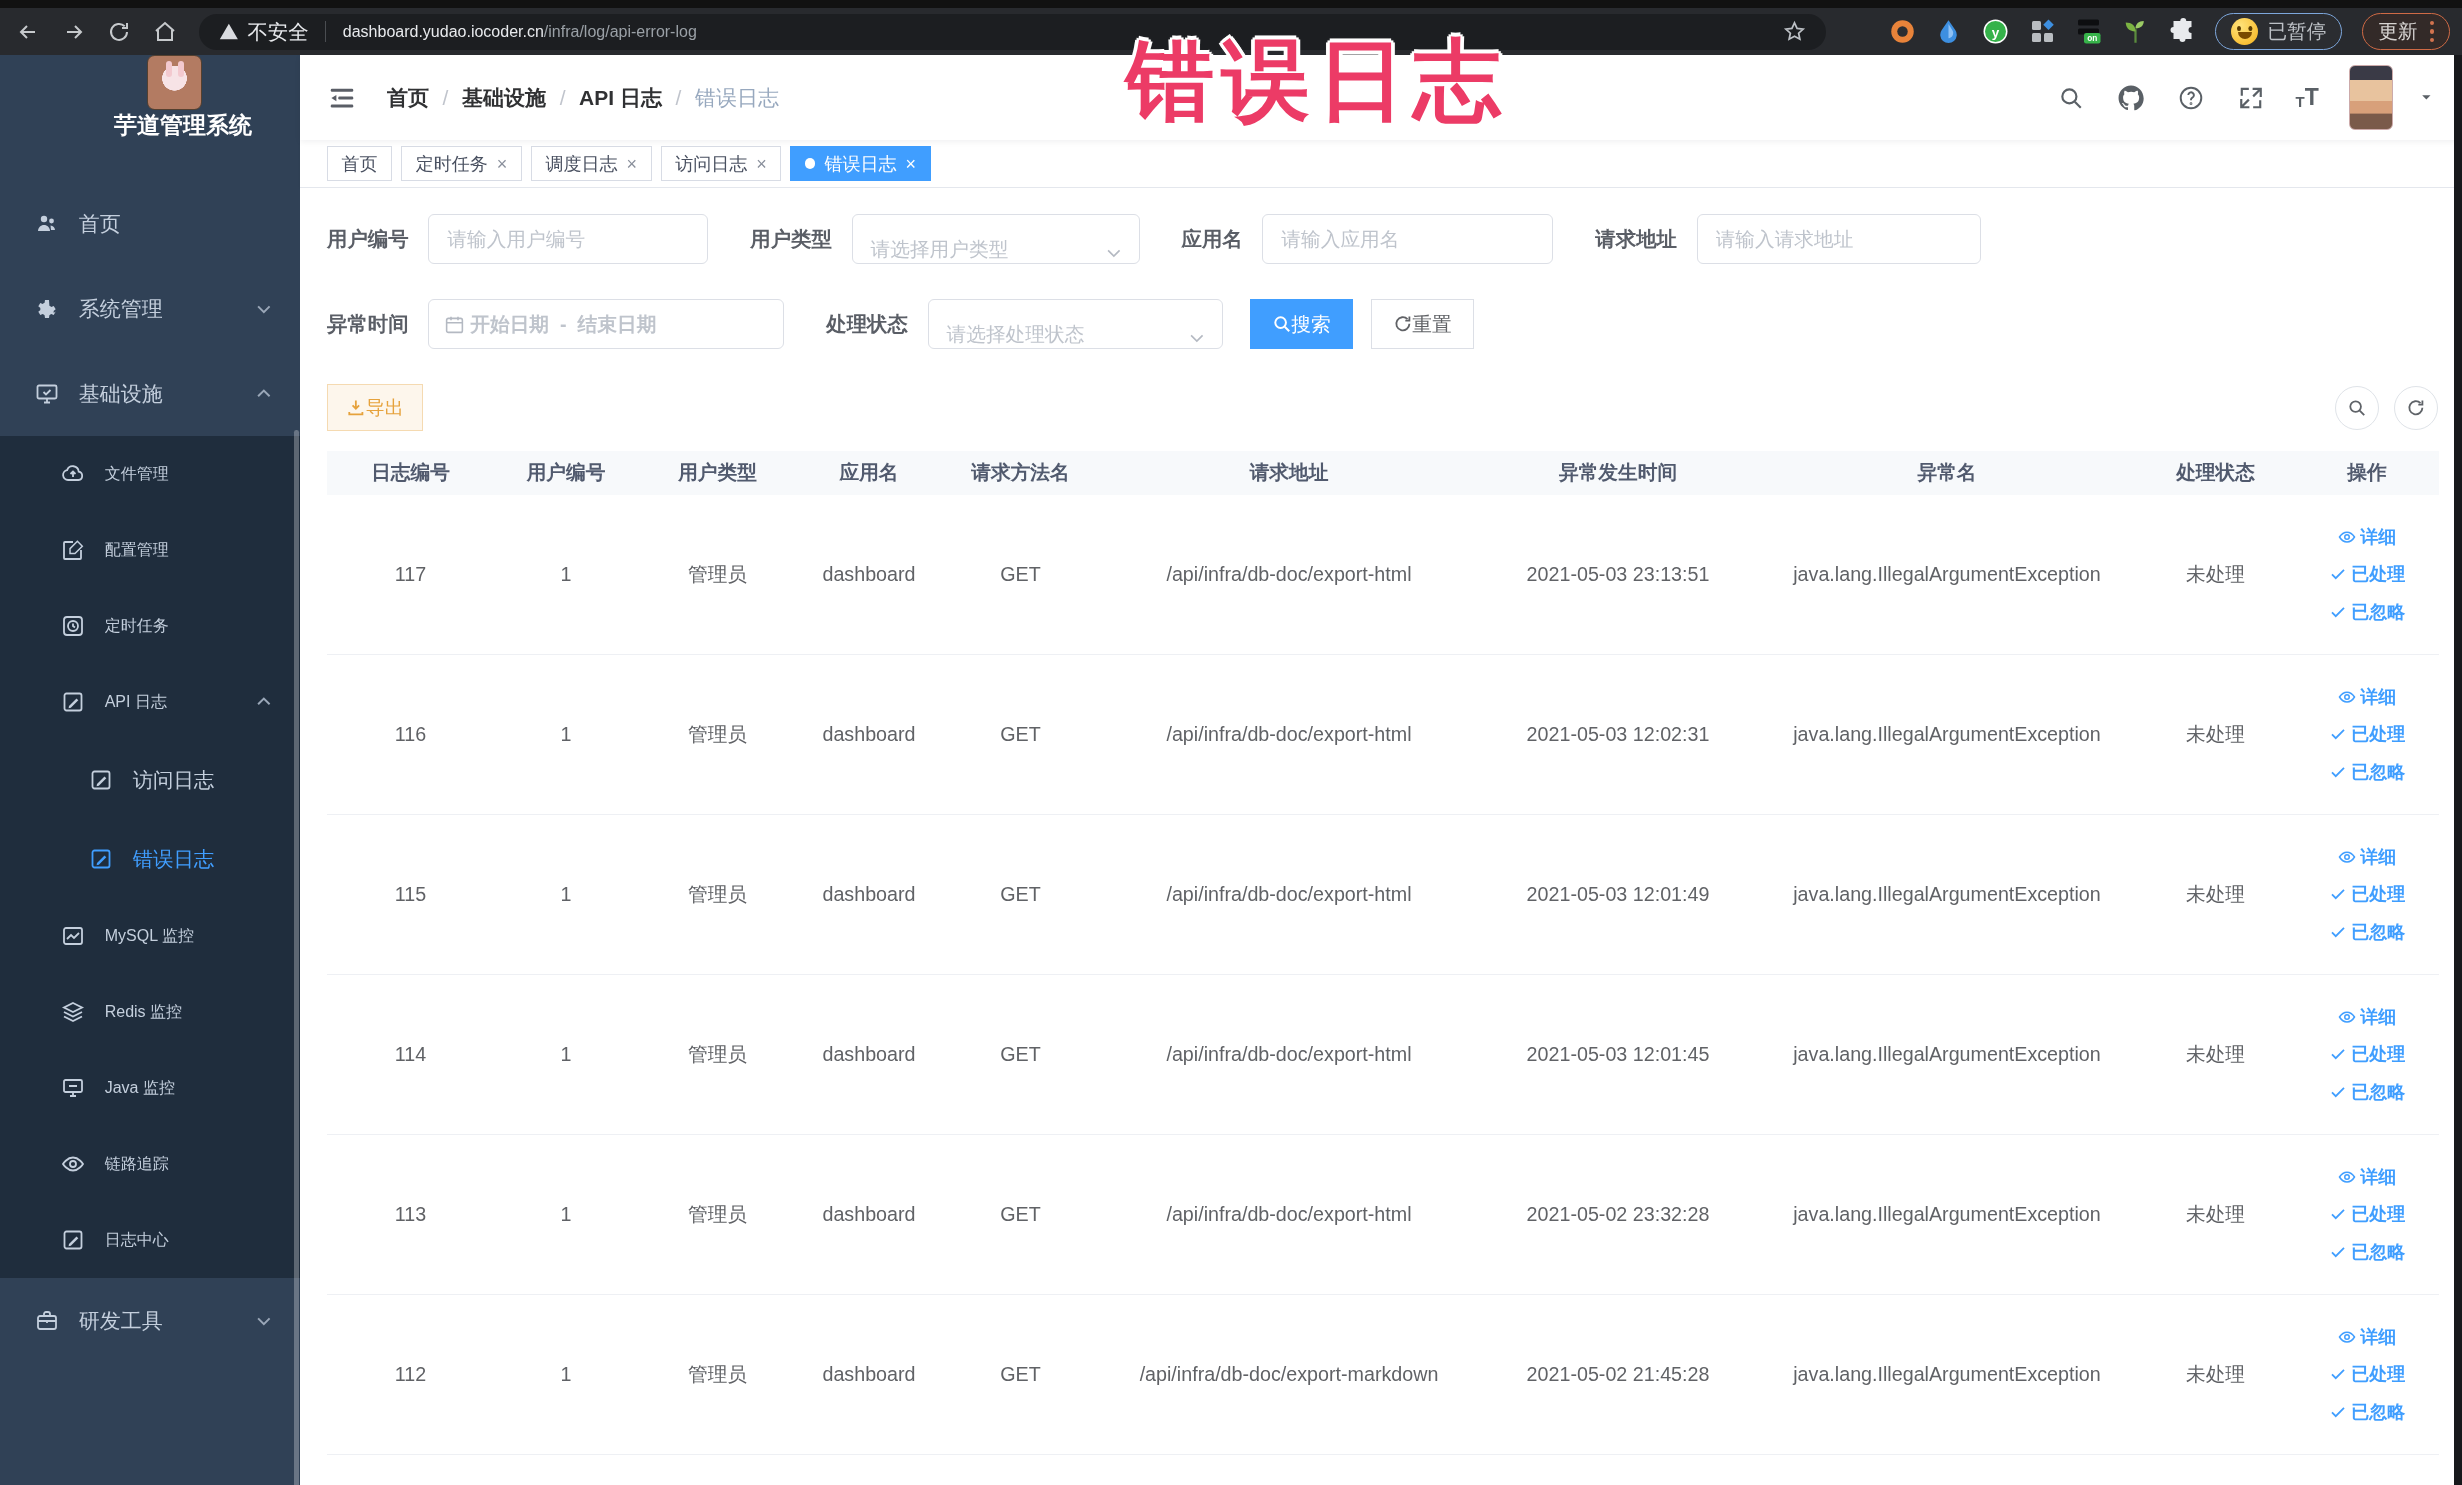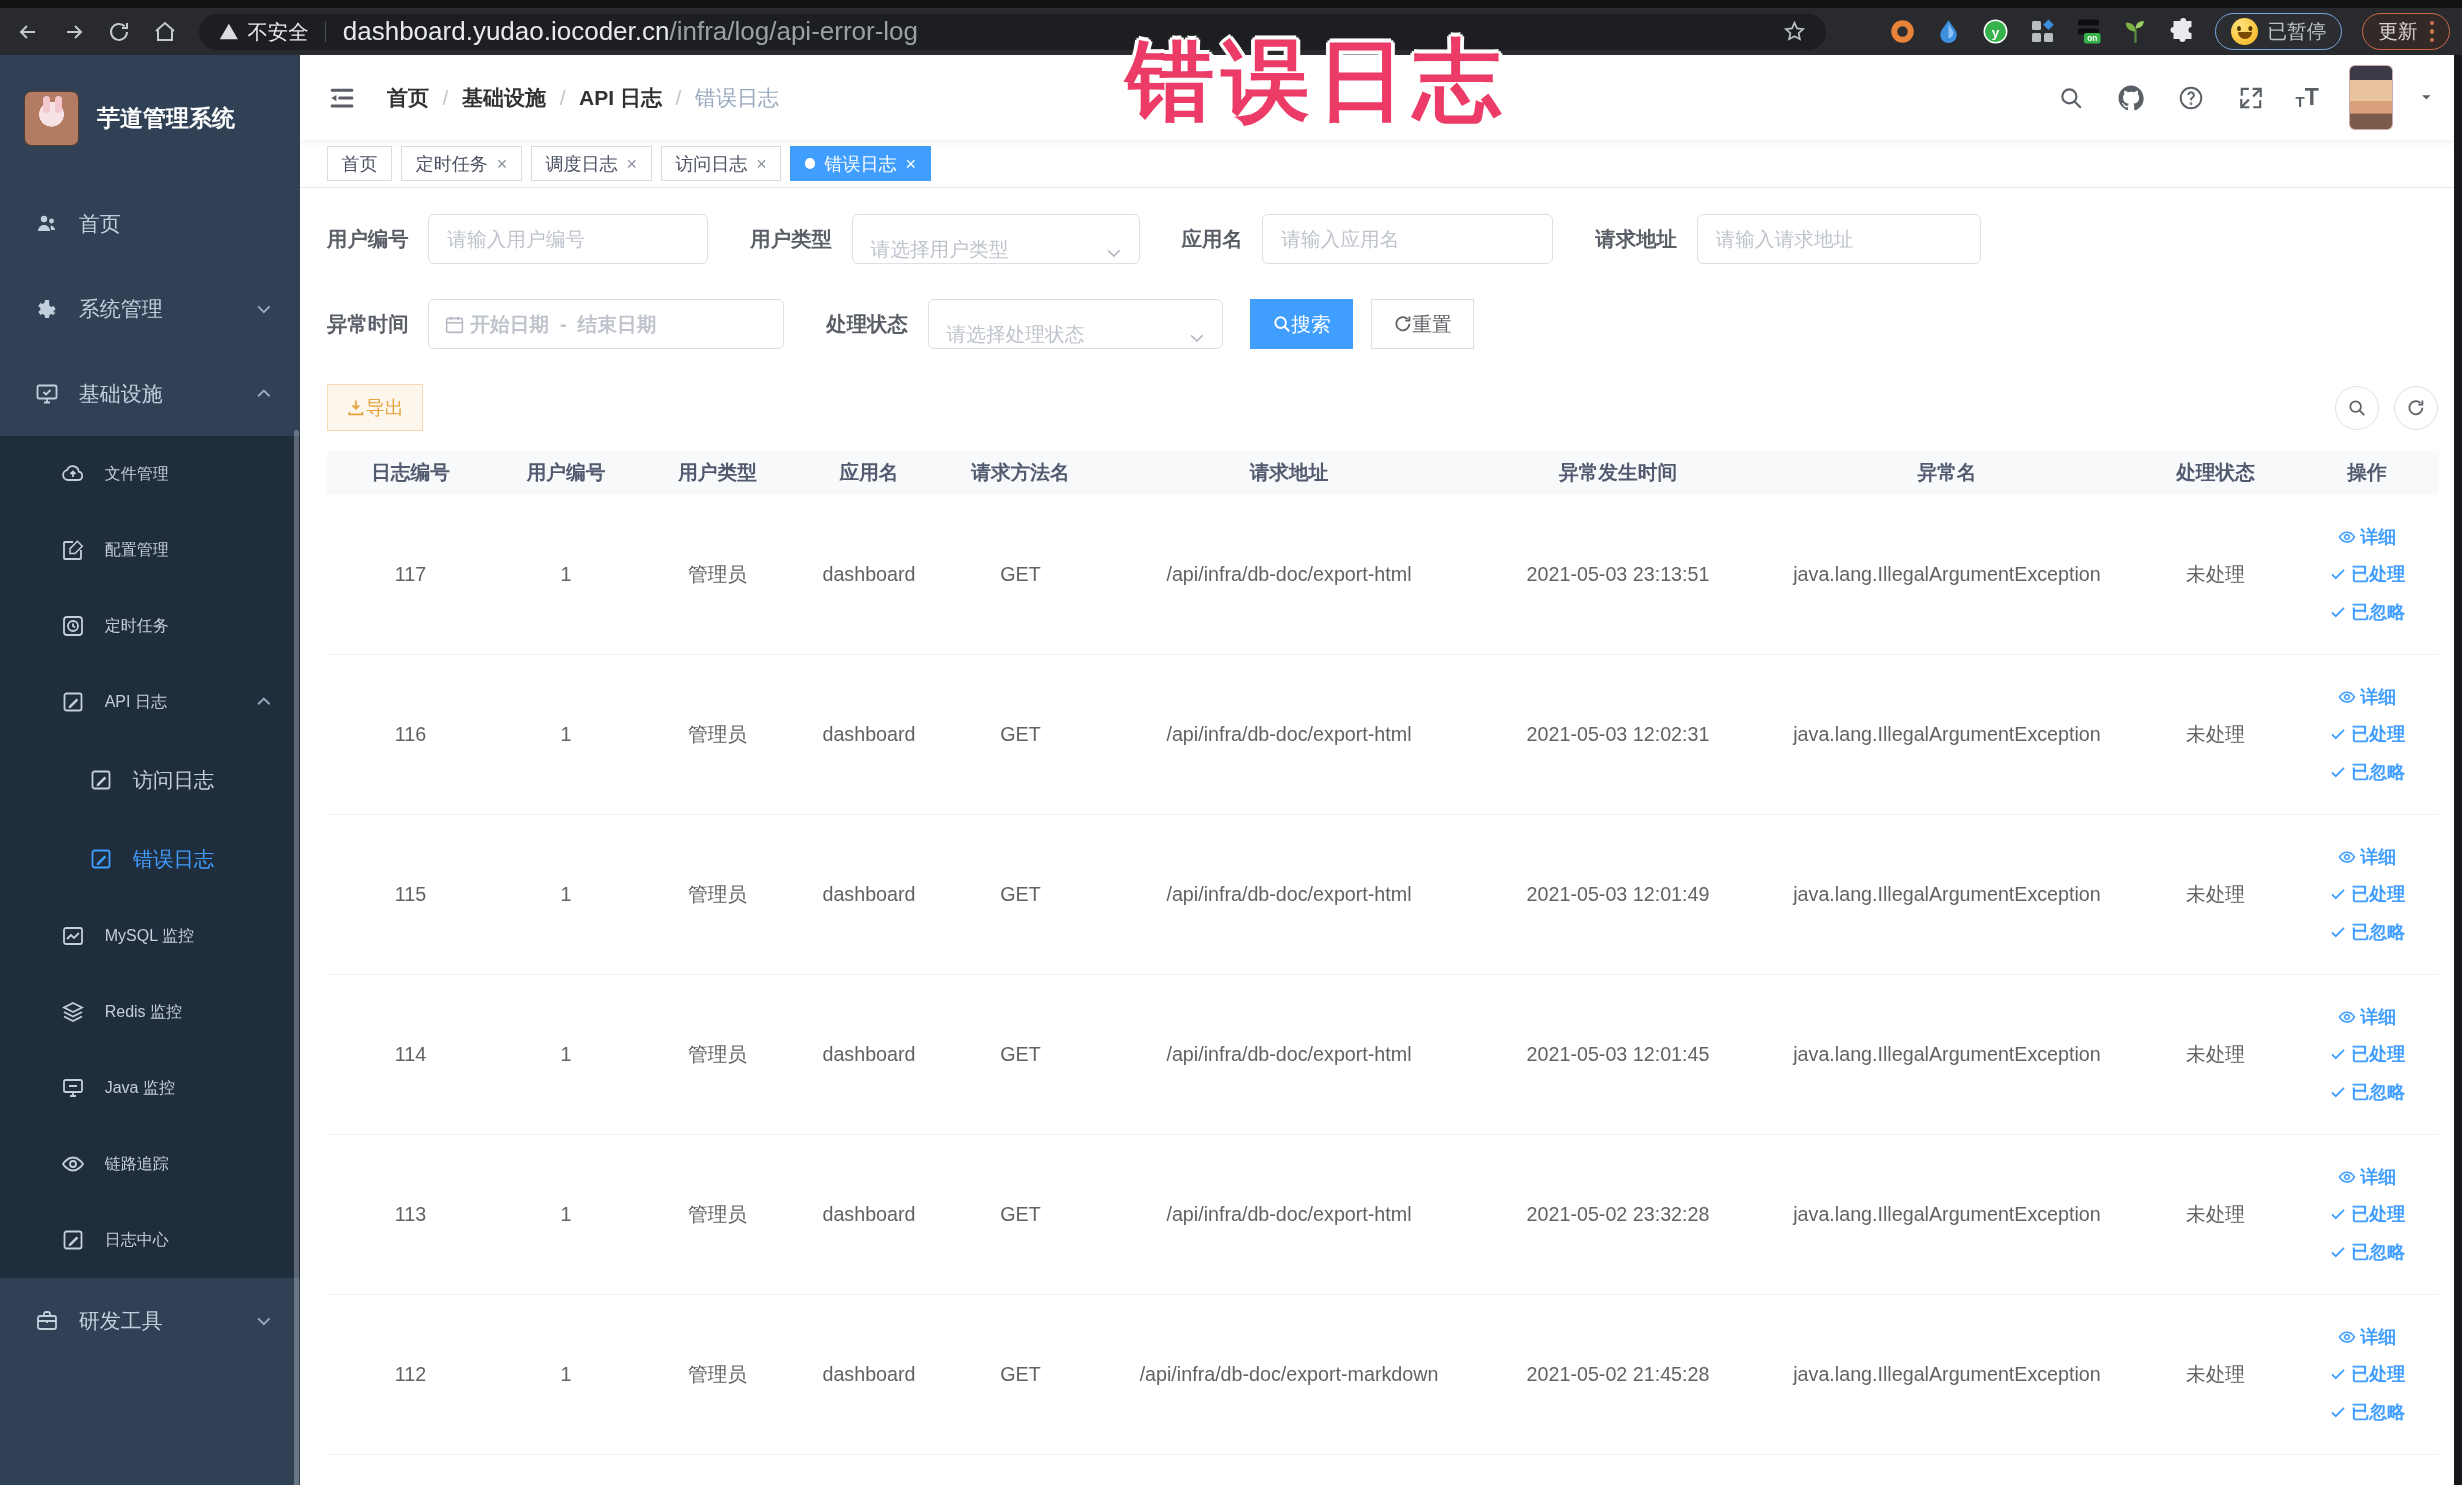--- a/index.html
+++ b/index.html
@@ -11,21 +11,21 @@
   .browser-bar{position:absolute;left:0;top:0;width:2462px;height:47px;background:#282a2e;
     display:flex;align-items:center;z-index:5;}
   .bnav{width:35px;height:35px;margin-left:10.6px;display:flex;align-items:center;justify-content:center;
     color:#c6c9cc;flex:0 0 auto;}
   .bnav svg{width:24px;height:24px;}
   .url-pill{margin-left:16.7px;width:1627px;height:36px;border-radius:18px;background:#1c1e21;
     display:flex;align-items:center;padding:0 19.7px;flex:0 0 auto;}
   .warn-ic{width:19.7px;height:19.7px;margin-right:9px;flex:0 0 auto;color:#dadce0;}
   .sec-label{color:#e8eaed;font-size:20.4px;}
   .url-sep{width:0.8px;height:21px;background:#4a4d51;margin:0 16.7px;}
-  .url-text{font-size:26px;white-space:nowrap;}
+  .url-text{font-size:16px;white-space:nowrap;}
   .url-domain{color:#e8eaed;}
   .url-path{color:#9aa0a6;}
   .star-ic{margin-left:auto;color:#bdc1c6;width:23px;height:23px;}
   .ext-area{margin-left:auto;display:flex;align-items:center;gap:19.7px;padding-right:12px;}
   .ext-ic{width:27px;height:27px;display:flex;align-items:center;justify-content:center;flex:0 0 auto;}
   .pill{height:37px;border-radius:19px;display:flex;align-items:center;padding:0 15px;gap:9px;flex:0 0 auto;}
   .paused-pill{border:1.5px solid #7da7dc;background:#2b2d31;}
   .paused-pill .txt{color:#bdc1c6;font-size:19.7px;}
   .emoji-face{width:27px;height:27px;border-radius:50%;background:radial-gradient(circle at 35% 30%,#ffe37a,#f6b21b);position:relative;}
   .emoji-face:before{content:"";position:absolute;left:6px;top:7.6px;width:3.8px;height:5.3px;border-radius:50%;background:#5b3c00;box-shadow:11.4px 0 0 #5b3c00;}
@@ -37,21 +37,21 @@
 
   
   .watermark{position:absolute;left:1126px;top:13.6px;z-index:20;font-size:88px;font-weight:700;
     letter-spacing:7.6px;color:#ec3b66;
     text-shadow:0 0 4.5px #fff,2.3px 2.3px 0 #fff,-2.3px -2.3px 0 #fff,2.3px -2.3px 0 #fff,-2.3px 2.3px 0 #fff,
       3.8px 0 0 #fff,-3.8px 0 0 #fff,0 3.8px 0 #fff,0 -3.8px 0 #fff;}
 
   
   .app{position:absolute;left:0;top:47px;width:2462px;height:1439px;display:flex;}
   .sidebar{width:300px;height:100%;background:#304156;flex:0 0 auto;position:relative;overflow:hidden;}
-  .logo-row{height:126px;display:flex;align-items:center;padding-left:24px;}
+  .logo-row{height:126px;display:flex;align-items:center;padding-left:48px;flex-direction:column;}
   .logo-img{width:55px;height:55px;border-radius:7.6px;flex:0 0 auto;
     background:radial-gradient(circle at 50% 42%,#f7e3e6 0 30%,#b37b62 31% 100%);
     position:relative;overflow:hidden;border:0.8px solid #55402f;}
   .logo-img:before{content:"";position:absolute;left:18px;top:4.5px;width:6.8px;height:16.7px;border-radius:3.8px;
     background:#f3c9cf;box-shadow:12px 0 0 #f3c9cf;}
   .logo-title{color:#fff;font-size:23px;font-weight:700;margin-left:18px;}
   .menu{display:flex;flex-direction:column;}
   .mitem{display:flex;align-items:center;color:#c4cfdd;font-size:21px;cursor:pointer;}
   .mitem .mic{width:24px;height:24px;margin-right:19.7px;flex:0 0 auto;display:flex;align-items:center;justify-content:center;}
   .mitem .mic svg{width:24px;height:24px;}

